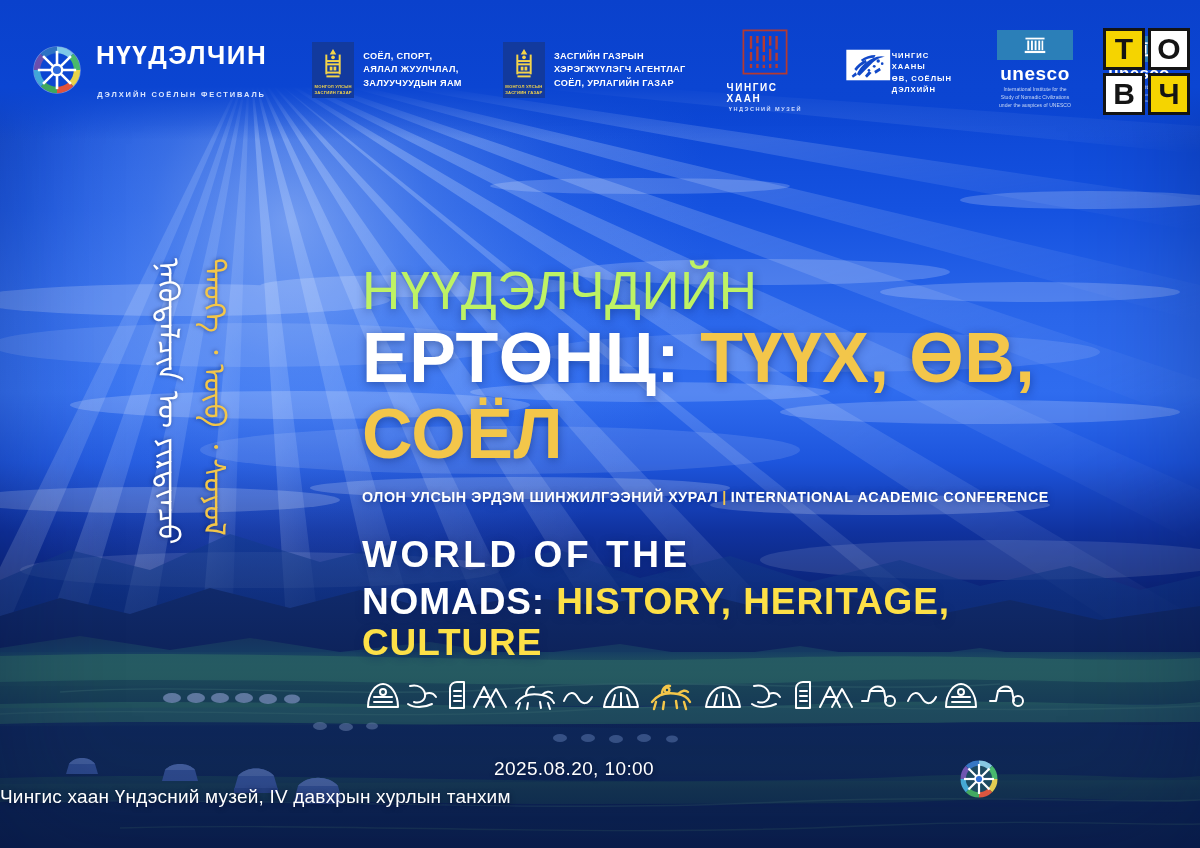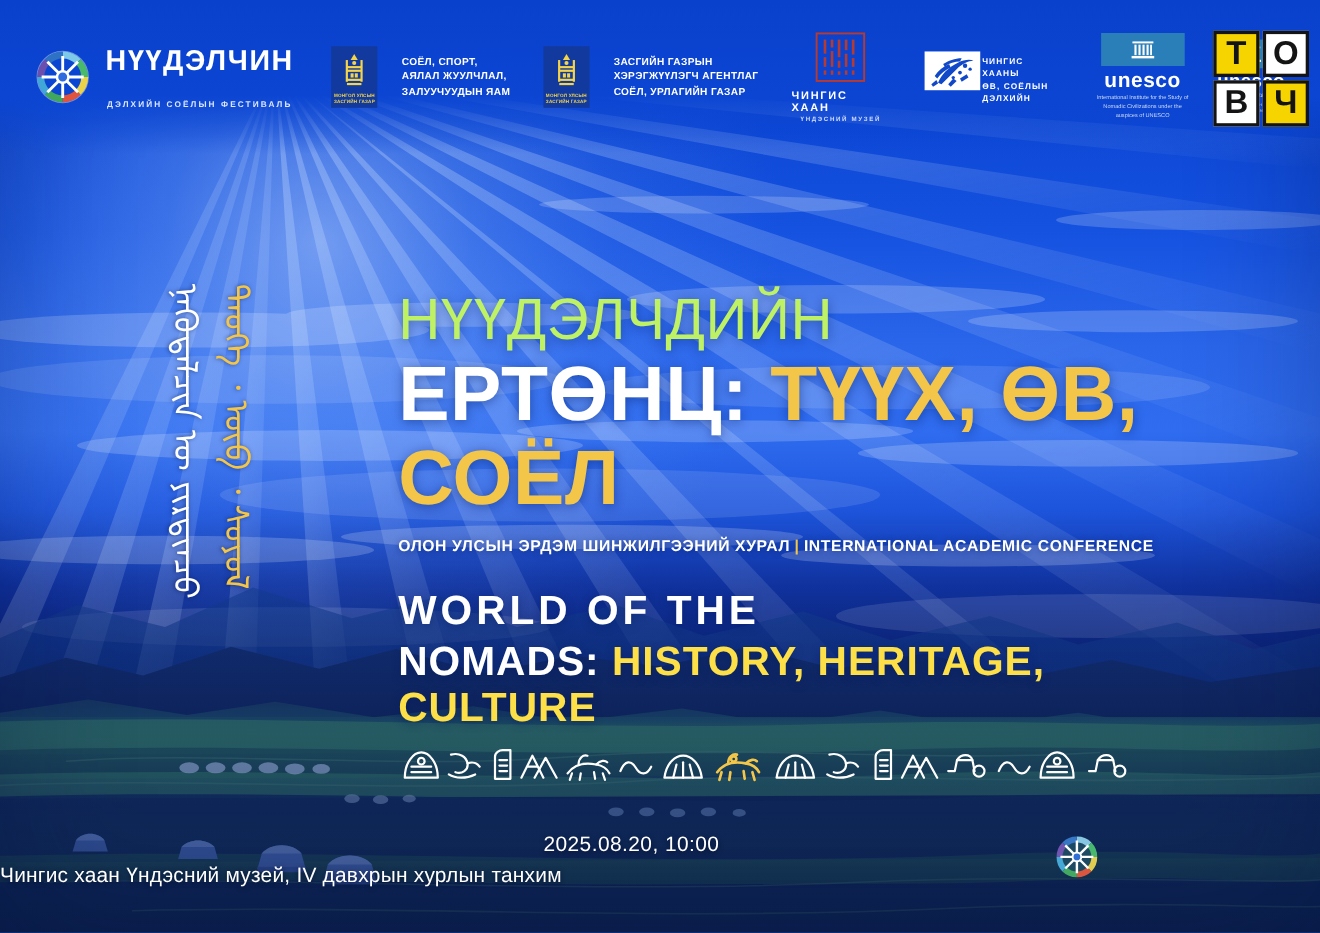--- a/index.html
+++ b/index.html
@@ -82,21 +82,21 @@
     position: absolute; left:0; top:0; width: 1200px; height: 196px;
     background: linear-gradient(to bottom, rgba(10,40,130,.40), rgba(6,22,80,.62));
   }
 
   
   .logo-bar {
     position: absolute; left: 0; top: 0; width: 1200px; height: 140px;
     background: linear-gradient(to bottom, #0a41cc 0%, #0b45d2 62%, rgba(16,78,226,0) 100%);
     display: flex; align-items: center;
     padding: 0 28px;
-    gap: 0;
+    gap: 11px;
   }
 
   
   .nd-logo { display:flex; align-items:center; gap: 10px; margin-right: 34px; }
   .nd-text .nd-main {
     color: #fff; font-size: 26px; font-weight: bold; letter-spacing: 1.5px; line-height: 1;
   }
   .nd-text .nd-sub {
     color: #dbe6ff; font-size: 7.5px; font-weight: bold; letter-spacing: 1.9px;
     margin-top: 22px; text-align:center;
@@ -107,21 +107,21 @@
   .gov-badge {
     width: 42px; height: 56px; background:#123a9e;
     display:flex; flex-direction:column; align-items:center; justify-content:flex-start;
     padding-top: 5px; flex: 0 0 auto;
   }
   .gov-badge .soyombo-wrap { height: 36px; display:flex; align-items:center; }
   .gov-badge .gov-cap {
     font-size: 4.2px; color:#f4d44a; font-weight:bold; letter-spacing:.2px;
     line-height: 1.35; text-align:center; margin-top:1px;
   }
-  .gov-lines { color:#fff; font-size: 9.2px; font-weight: bold; line-height: 1.45; letter-spacing:.35px; white-space: nowrap; margin-left: 13px; }
+  .gov-lines { color:#fff; font-size: 9.2px; font-weight: bold; line-height: 1.45; letter-spacing:.35px; white-space: nowrap; }
 
   
   .museum { display:flex; flex-direction:column; align-items:center; margin-right: 30px; }
   .museum .mz-name { color:#fff; font-size: 10px; font-weight:bold; letter-spacing:1.6px; margin-top:6px; }
   .museum .mz-sub  { color:#cfdcff; font-size: 5.6px; font-weight:bold; letter-spacing:1.5px; margin-top:2px; }
 
   
   .garden { display:flex; flex-direction:row; align-items:flex-start; margin-right: 30px; }
   .garden .gd-line { color:#fff; font-size: 7.6px; font-weight:bold; letter-spacing:1px; line-height:1.5; }
 

